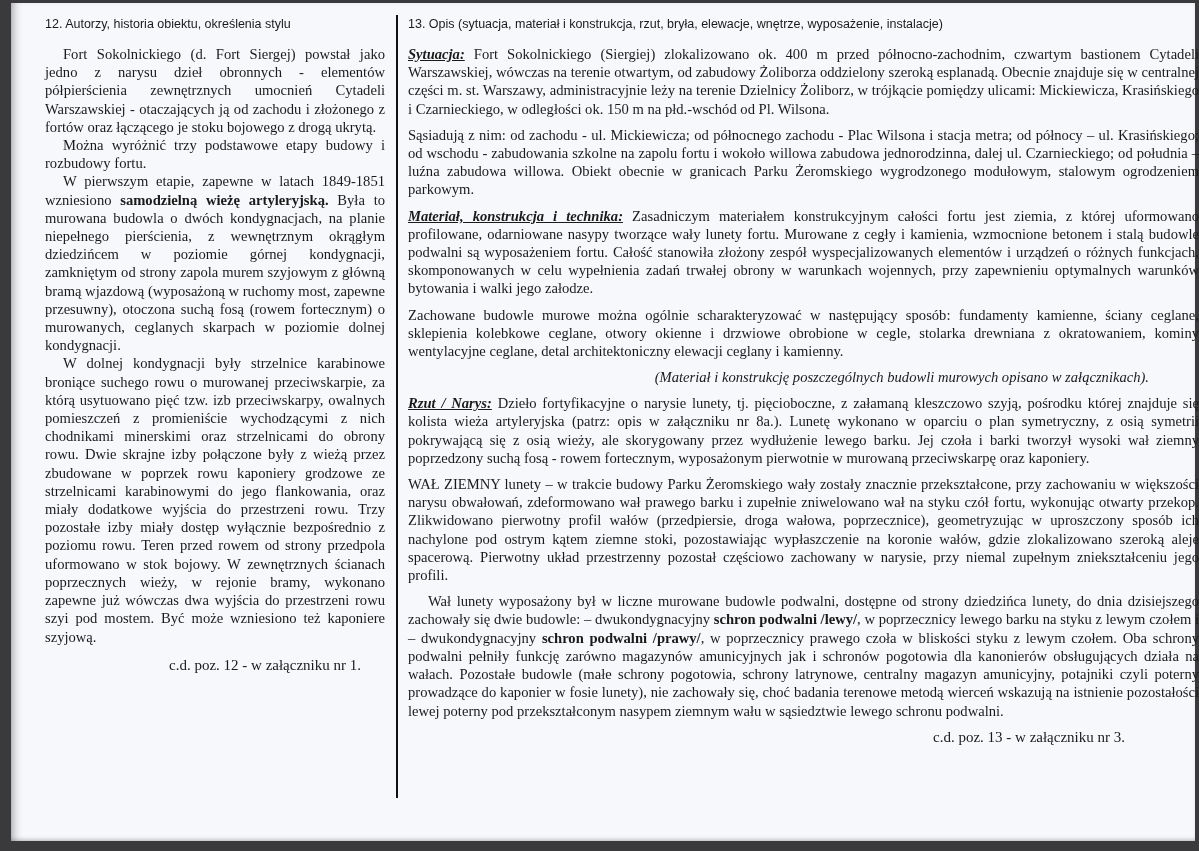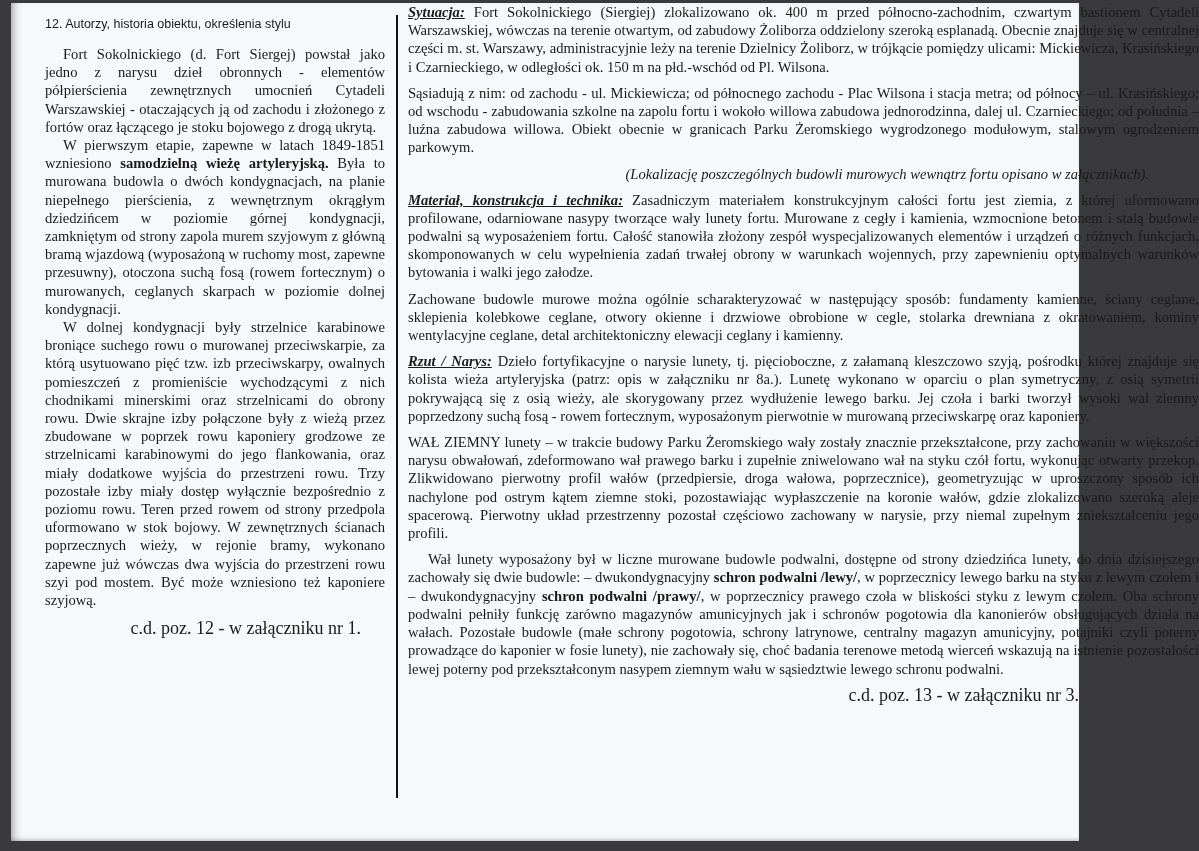--- a/index.html
+++ b/index.html
@@ -4,21 +4,21 @@
 <style>
   html, body { margin:0; padding:0; }
   body {
     width:1199px; height:851px; overflow:hidden;
     background:#3a3a3c;
     position:relative;
     font-family:"Liberation Serif", serif;
     color:#1a1a1a;
   }
   .sheet {
-    position:absolute; left:11px; top:3px; width:1068px; height:838px;
+    position:absolute; left:11px; top:3px; width:1184px; height:838px;
     background:#f7f8fc;
     box-shadow: inset 8px 0 10px -6px rgba(0,0,0,0.35), inset 0 -3px 4px -2px rgba(0,0,0,0.25);
   }
   .divider {
     position:absolute; left:385px; top:12px; width:2px; height:783px; background:#111;
   }
   .col { position:absolute; top:0; }
   .col-left { left:34px; width:340px; }
   .col-right { left:397px; width:791px; }
   .heading {
@@ -27,43 +27,45 @@
   }
   .col-left .heading { margin-left:0; }
   p { margin:0; font-size:14.6px; line-height:18.2px; text-align:justify; }
   .col-left p { text-indent:18px; }
   .col-right p { margin-bottom:8px; }
   .col-right p.tight { margin-bottom:8px; }
   .lbl { font-weight:bold; text-decoration:underline;font-style:italic; }
   .ul { }
   .b { font-weight:bold; }
   .note { font-style:italic; text-align:right; margin:2px 50px 8px 0; font-size:14.6px; line-height:18px; }
-  .cont { text-align:right; font-size:18px; line-height:18px; margin-top:10px; }
+  .cont { text-align:right; font-size:15px; line-height:18px; margin-top:10px; }
   .col-left .cont { margin-right:24px; }
-  .col-right .cont { margin-right:120px; margin-top:2px; }
+  .col-right .cont { margin-right:74px; margin-top:2px; }
   .col-right .indent { text-indent:20px; }
 </style>
 </head>
 <body>
 
 <div class="sheet">
   <div class="divider"></div>
 
   <div class="col col-left">
     <div class="heading">12. Autorzy, historia obiektu, określenia stylu</div>
     <p>Fort Sokolnickiego (d. Fort Siergej) powstał jako jedno z narysu dzieł obronnych - elementów półpierścienia zewnętrznych umocnień Cytadeli Warszawskiej - otaczających ją od zachodu i złożonego z fortów oraz łączącego je stoku bojowego z drogą ukrytą.</p>
+    <p>Można wyróżnić trzy podstawowe etapy budowy i rozbudowy fortu.</p>
     <p><span>W pierwszym etapie, zapewne w latach 1849-1851 wzniesiono </span><span class="b ul">samodzielną wieżę artyleryjską.</span><span> Była to murowana budowla o dwóch kondygnacjach, na planie niepełnego pierścienia, z wewnętrznym okrągłym dziedzińcem w poziomie górnej kondygnacji, zamkniętym od strony zapola murem szyjowym z główną bramą wjazdową (wyposażoną w ruchomy most, zapewne przesuwny), otoczona suchą fosą (rowem fortecznym) o murowanych, ceglanych skarpach w poziomie dolnej kondygnacji.</span></p>
     <p>W dolnej kondygnacji były strzelnice karabinowe broniące suchego rowu o murowanej przeciwskarpie, za którą usytuowano pięć tzw. izb przeciwskarpy, owalnych pomieszczeń z promieniście wychodzącymi z nich chodnikami minerskimi oraz strzelnicami do obrony rowu. Dwie skrajne izby połączone były z wieżą przez zbudowane w poprzek rowu kaponiery grodzowe ze strzelnicami karabinowymi do jego flankowania, oraz miały dodatkowe wyjścia do przestrzeni rowu. Trzy pozostałe izby miały dostęp wyłącznie bezpośrednio z poziomu rowu. Teren przed rowem od strony przedpola uformowano w stok bojowy. W zewnętrznych ścianach poprzecznych wieży, w rejonie bramy, wykonano zapewne już wówczas dwa wyjścia do przestrzeni rowu szyi pod mostem. Być może wzniesiono też kaponiere szyjową.</p>
     <div class="cont">c.d. poz. 12 - w załączniku nr 1.</div>
   </div>
 
   <div class="col col-right">
+    <div class="heading">13. Opis (sytuacja, materiał i konstrukcja, rzut, bryła, elewacje, wnętrze, wyposażenie, instalacje)</div>
     <p><span class="lbl">Sytuacja:</span><span> Fort Sokolnickiego (Siergiej) zlokalizowano ok. 400 m przed północno-zachodnim, czwartym bastionem Cytadeli Warszawskiej, wówczas na terenie otwartym, od zabudowy Żoliborza oddzielony szeroką esplanadą. Obecnie znajduje się w centralnej części m. st. Warszawy, administracyjnie leży na terenie Dzielnicy Żoliborz, w trójkącie pomiędzy ulicami: Mickiewicza, Krasińskiego i Czarnieckiego, w odległości ok. 150 m na płd.-wschód od Pl. Wilsona.</span></p>
     <p>Sąsiadują z nim: od zachodu - ul. Mickiewicza; od północnego zachodu - Plac Wilsona i stacja metra; od północy – ul. Krasińskiego; od wschodu - zabudowania szkolne na zapolu fortu i wokoło willowa zabudowa jednorodzinna, dalej ul. Czarnieckiego; od południa – luźna zabudowa willowa. Obiekt obecnie w granicach Parku Żeromskiego wygrodzonego modułowym, stalowym ogrodzeniem parkowym.</p>
-    <div class="note">(Lokalizację poszczególnych budowli murowych wewnątrz fortu opisano w załącznikach).</div>
     <p><span class="lbl">Materiał, konstrukcja i technika:</span><span> Zasadniczym materiałem konstrukcyjnym całości fortu jest ziemia, z której uformowano profilowane, odarniowane nasypy tworzące wały lunety fortu. Murowane z cegły i kamienia, wzmocnione betonem i stalą budowle podwalni są wyposażeniem fortu. Całość stanowiła złożony zespół wyspecjalizowanych elementów i urządzeń o różnych funkcjach, skomponowanych w celu wypełnienia zadań trwałej obrony w warunkach wojennych, przy zapewnieniu optymalnych warunków bytowania i walki jego załodze.</span></p>
     <p>Zachowane budowle murowe można ogólnie scharakteryzować w następujący sposób: fundamenty kamienne, ściany ceglane, sklepienia kolebkowe ceglane, otwory okienne i drzwiowe obrobione w cegle, stolarka drewniana z okratowaniem, kominy wentylacyjne ceglane, detal architektoniczny elewacji ceglany i kamienny.</p>
+    <div class="note">(Materiał i konstrukcję poszczególnych budowli murowych opisano w załącznikach).</div>
     <p><span class="lbl">Rzut / Narys:</span><span> Dzieło fortyfikacyjne o narysie lunety, tj. pięcioboczne, z załamaną kleszczowo szyją, pośrodku której znajduje się kolista wieża artyleryjska (patrz: opis w załączniku nr 8a.). Lunetę wykonano w oparciu o plan symetryczny, z osią symetrii pokrywającą się z osią wieży, ale skorygowany przez wydłużenie lewego barku. Jej czoła i barki tworzył wysoki wał ziemny poprzedzony suchą fosą - rowem fortecznym, wyposażonym pierwotnie w murowaną przeciwskarpę oraz kaponiery.</span></p>
     <p class="tight">WAŁ ZIEMNY lunety – w trakcie budowy Parku Żeromskiego wały zostały znacznie przekształcone, przy zachowaniu w większości narysu obwałowań, zdeformowano wał prawego barku i zupełnie zniwelowano wał na styku czół fortu, wykonując otwarty przekop. Zlikwidowano pierwotny profil wałów (przedpiersie, droga wałowa, poprzecznice), geometryzując w uproszczony sposób ich nachylone pod ostrym kątem ziemne stoki, pozostawiając wypłaszczenie na koronie wałów, gdzie zlokalizowano szeroką aleje spacerową. Pierwotny układ przestrzenny pozostał częściowo zachowany w narysie, przy niemal zupełnym zniekształceniu jego profili.</p>
     <p class="indent"><span>Wał lunety wyposażony był w liczne murowane </span><span class="ul">budowle podwalni</span><span>, dostępne od strony dziedzińca lunety, do dnia dzisiejszego zachowały się dwie budowle: – dwukondygnacyjny </span><span class="b">schron podwalni /lewy/</span><span>, w poprzecznicy lewego barku na styku z lewym czołem i – dwukondygnacyjny </span><span class="b">schron podwalni /prawy/</span><span>, w poprzecznicy prawego czoła w bliskości styku z lewym czołem. Oba schrony podwalni pełniły funkcję zarówno magazynów amunicyjnych jak i schronów pogotowia dla kanonierów obsługujących działa na wałach. Pozostałe budowle (małe schrony pogotowia, schrony latrynowe, centralny magazyn amunicyjny, potajniki czyli poterny prowadzące do kaponier w fosie lunety), nie zachowały się, choć badania terenowe metodą wierceń wskazują na istnienie pozostałości lewej poterny pod przekształconym nasypem ziemnym wału w sąsiedztwie lewego schronu podwalni.</span></p>
     <div class="cont">c.d. poz. 13 - w załączniku nr 3.</div>
   </div>
 </div>
 
 </body></html>

